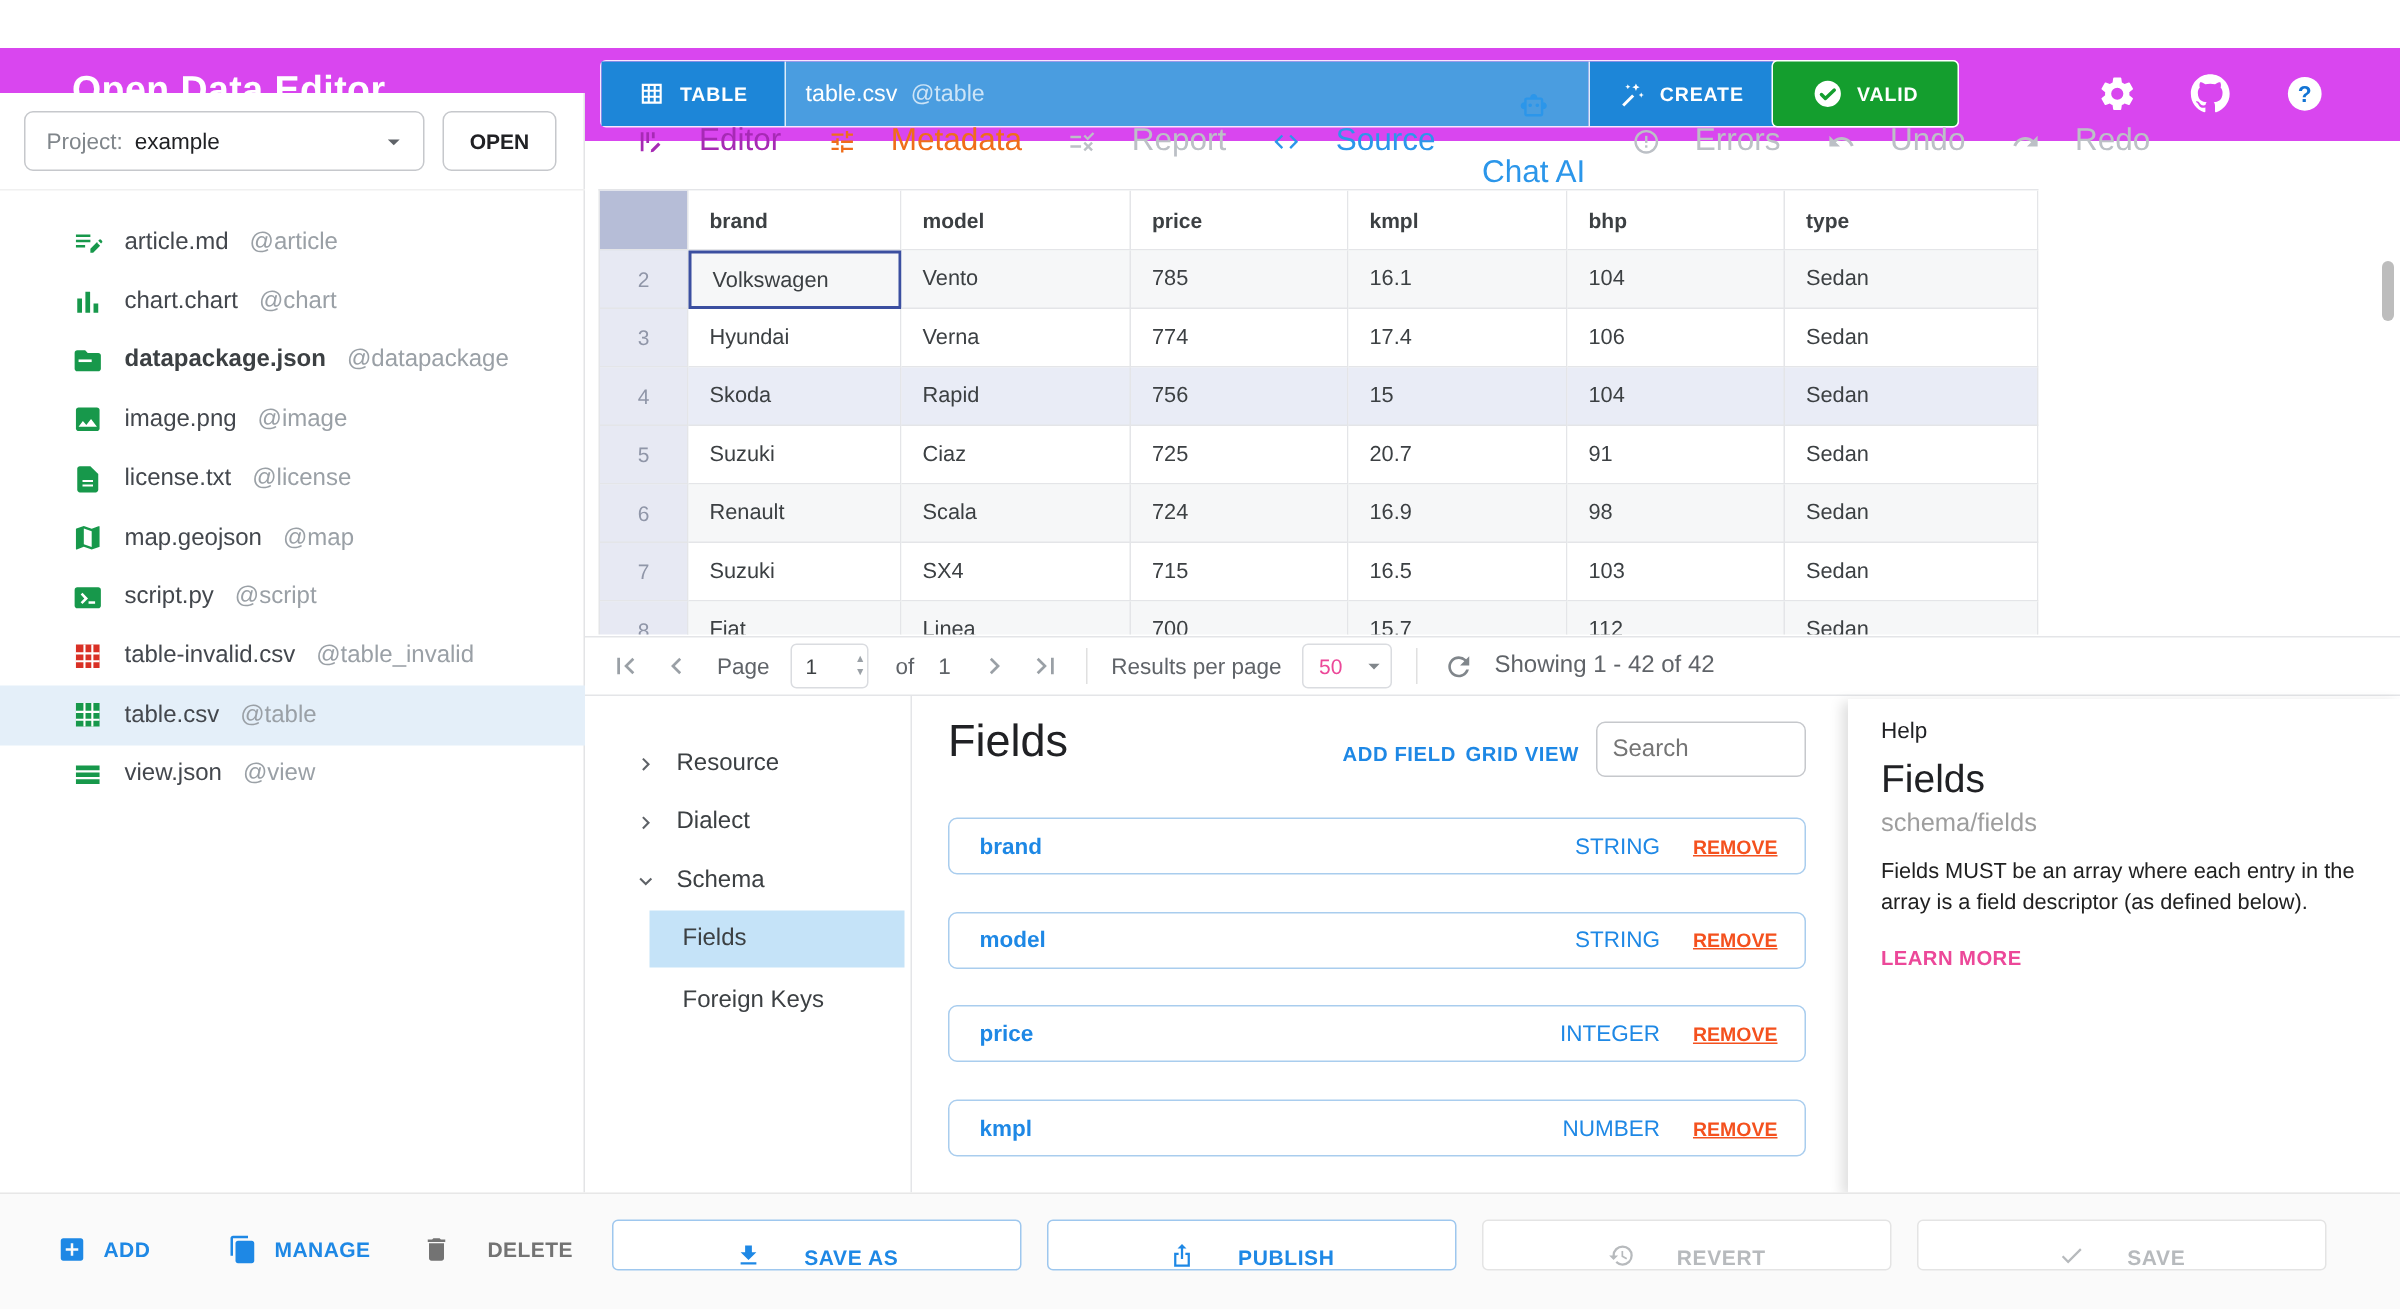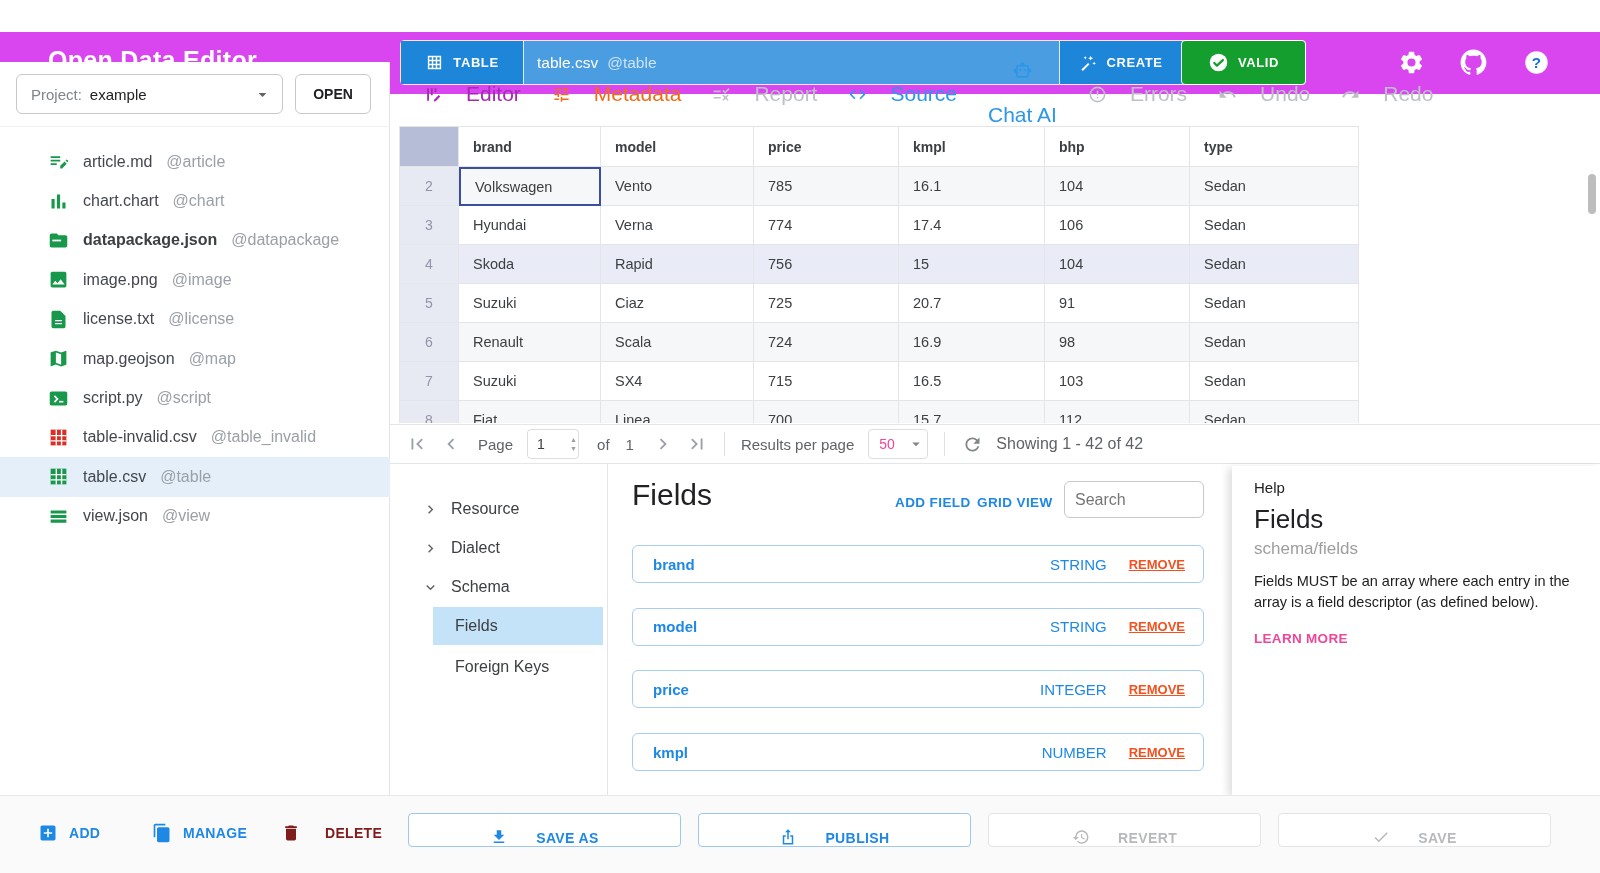--- a/index.html
+++ b/index.html
@@ -86,21 +86,21 @@
   .help-panel{position:absolute;left:1232px;top:466px;width:368px;height:329px;background:#fff;box-shadow:-4px 2px 8px rgba(0,0,0,.13);}
   .hp-label{position:absolute;left:22px;top:13px;font-size:15px;color:#202124;}
   .hp-title{position:absolute;left:22px;top:38px;font-size:26px;color:#202124;}
   .hp-path{position:absolute;left:22px;top:73px;font-size:17px;color:#9e9e9e;}
   .hp-body{position:absolute;left:22px;top:105px;width:320px;font-size:14.5px;line-height:1.42;color:#212121;}
   .hp-link{position:absolute;left:22px;top:165px;font-size:13.5px;font-weight:bold;color:#ec4899;letter-spacing:.3px;cursor:pointer;}
   
   .footer{position:absolute;left:0;top:795px;width:1600px;height:78px;background:#fafafa;border-top:1px solid #e7e7e7;box-sizing:border-box;}
   .sb-action{position:absolute;top:17px;display:flex;align-items:center;gap:11px;font-size:14px;font-weight:bold;color:#1e88e5;letter-spacing:.3px;cursor:pointer;height:40px;}
   .sb-action .aicon{width:20px;height:20px;}
-  .sb-action.danger{color:#7f1d1d;gap:24px;}
+  .sb-action.danger{color:#737373;gap:24px;}
   .fbtn{position:absolute;top:17px;width:273px;height:34px;background:#fff;border-radius:4px;box-sizing:border-box;
         display:flex;align-items:flex-end;justify-content:center;gap:28px;font-size:14px;font-weight:bold;letter-spacing:.4px;cursor:pointer;}
   .fbtn .bicon{width:18px;height:18px;}
   .fbtn.primary{border:1px solid #9ec7ee;color:#1e88e5;}
   .fbtn.disabled{border:1px solid #e4e4e4;color:#b7babd;cursor:default;}
 </style>
 </head>
 <body>
 
 <div class="appbar">

